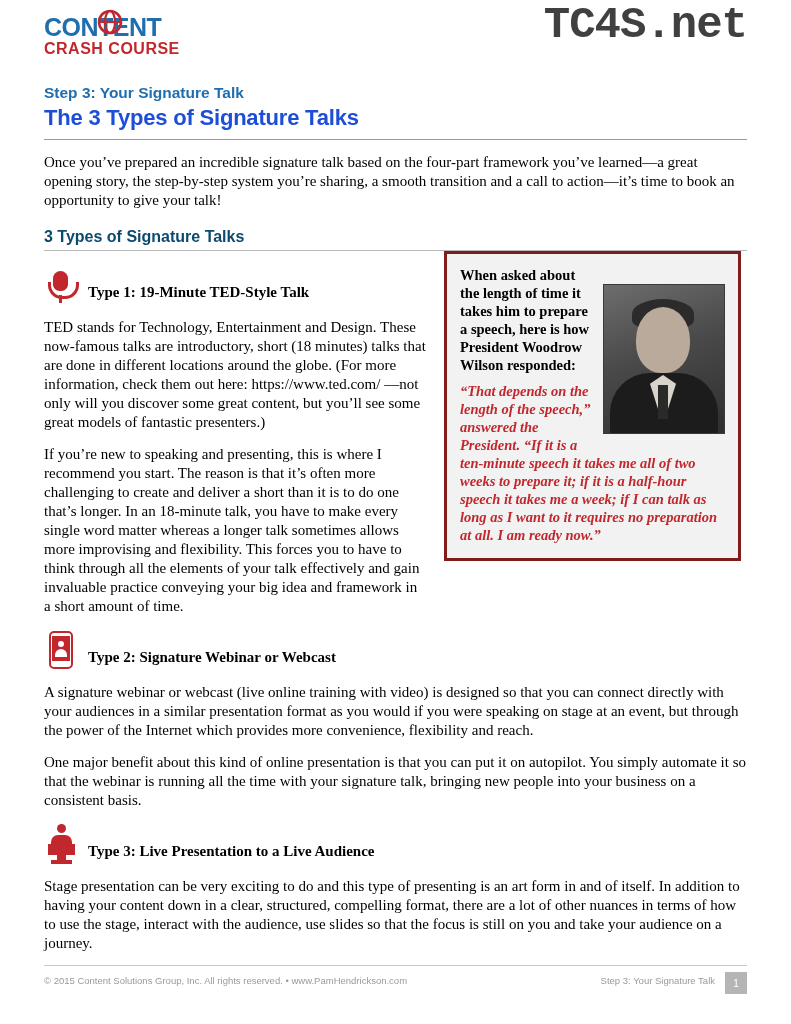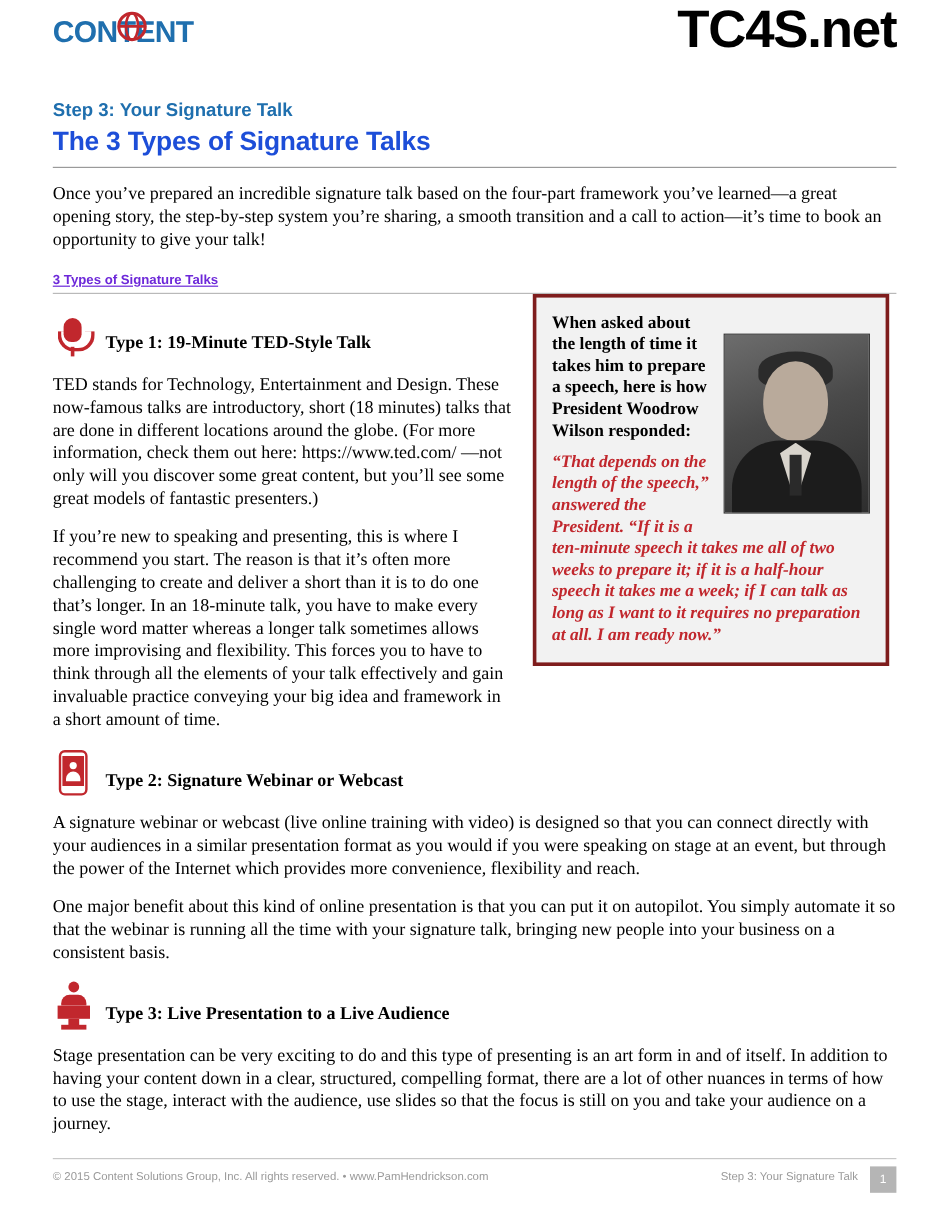--- a/index.html
+++ b/index.html
@@ -54,24 +54,24 @@
     font-weight: bold;
     font-size: 16px;
     letter-spacing: 0.5px;
     color: #c1272d;
     line-height: 18px;
   }
   .watermark-top {
     position: absolute;
     right: 0;
     top: 0;
-    font-family: Liberation Sans, sans-serif;
+    font-family: Liberation Mono, monospace;
     font-weight: bold;
     font-size: 44px;
-    color: #000000;
+    color: #404040;
     letter-spacing: -1px;
   }
 
   
   .step-label {
     font-family: "Liberation Sans", sans-serif;
     font-weight: bold;
     font-size: 15.5px;
     color: #1f6fae;
     margin-top: 6px;
@@ -96,24 +96,23 @@
   p.body {
     font-size: 15px;
     line-height: 19px;
     margin: 13px 0 0 0;
     text-align: left;
   }
 
   .section-head {
     font-family: "Liberation Sans", sans-serif;
     font-weight: bold;
-    font-size: 11px;
-    color: #6d28d9;
+    font-size: 16px;
+    color: #0c4a6e;
     margin-top: 18px;
-    text-decoration: underline;
   }
 
   
   .type-row {
     display: flex;
     align-items: flex-end;
     margin-top: 14px;
     gap: 10px;
   }
   .type-icon {
@@ -361,20 +360,21 @@
   <div class="header">
     <div class="logo">
       <div class="logo-globe">
         <svg width="28" height="28" viewBox="0 0 28 28">
           <circle cx="14" cy="14" r="11" fill="none" stroke="#c1272d" stroke-width="2.6"></circle>
           <ellipse cx="14" cy="14" rx="5" ry="11" fill="none" stroke="#c1272d" stroke-width="2.2"></ellipse>
           <line x1="3" y1="14" x2="25" y2="14" stroke="#c1272d" stroke-width="2.2"></line>
         </svg>
       </div>
       <div class="logo-line1">CONTENT</div>
+      <div class="logo-line2">CRASH COURSE</div>
     </div>
     <div class="watermark-top">TC4S.net</div>
   </div>
 
   <div class="step-label">Step 3: Your Signature Talk</div>
   <div class="doc-title">The 3 Types of Signature Talks</div>
   <div class="rule"></div>
 
   <p class="body">Once you’ve prepared an incredible signature talk based on the four-part framework you’ve learned—a great opening story, the step-by-step system you’re sharing, a smooth transition and a call to action—it’s time to book an opportunity to give your talk!</p>
 

